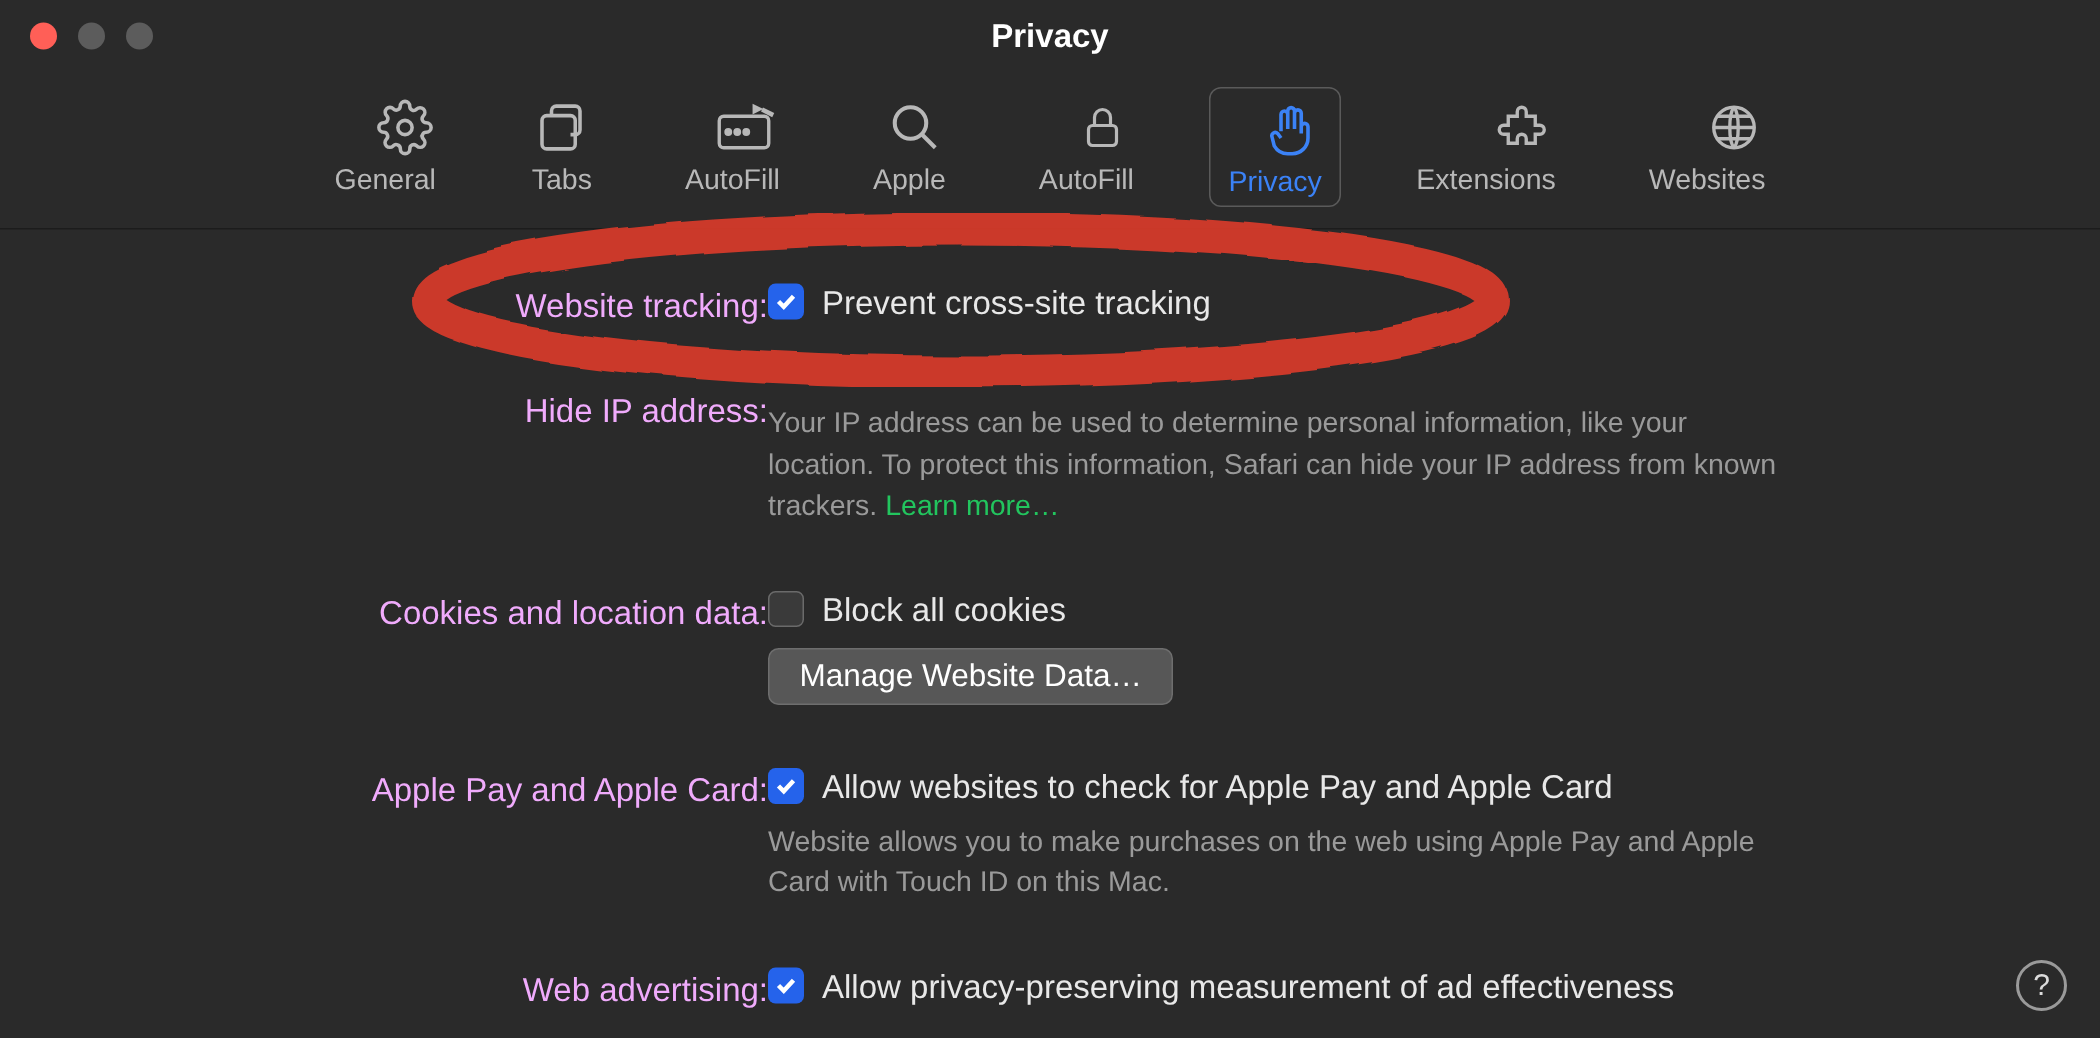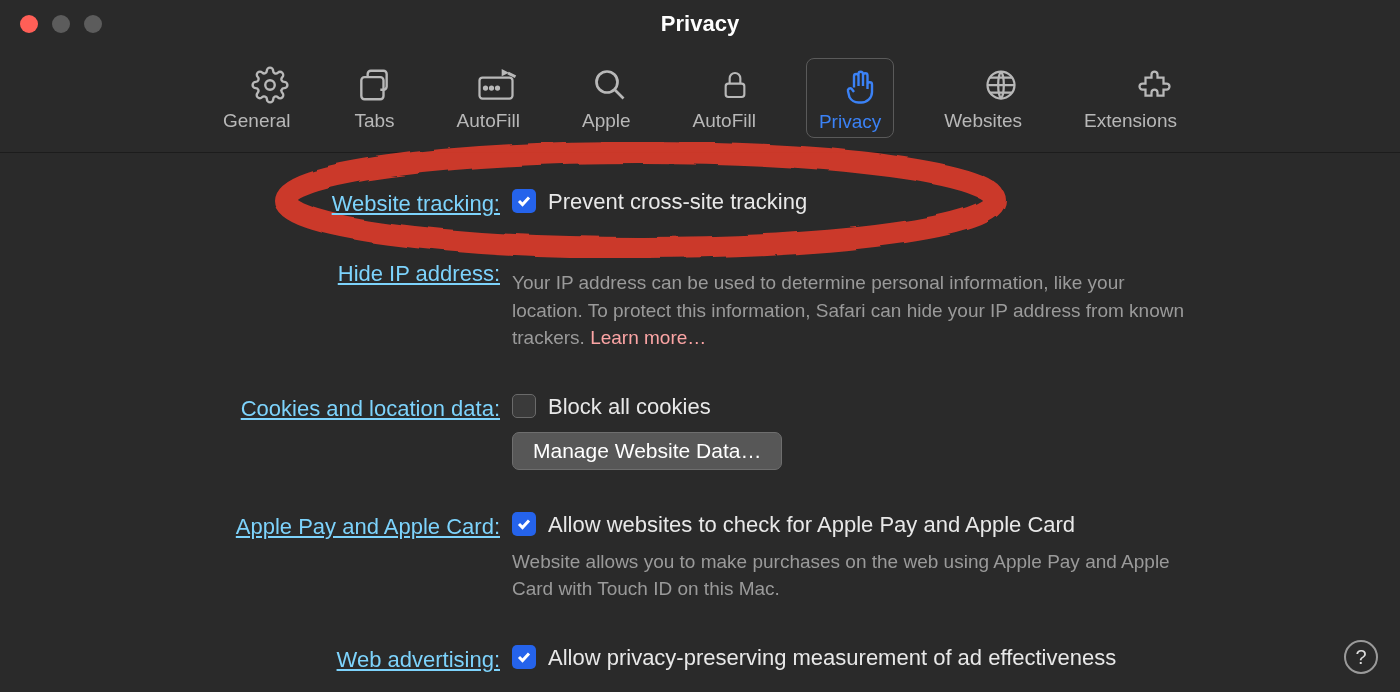--- a/index.html
+++ b/index.html
@@ -70,25 +70,23 @@
       position: relative;
     }
     .row {
       display: flex;
       align-items: flex-start;
       margin-bottom: 14px;
     }
     .row .label-col {
       width: 452px;
       text-align: right;
-      padding-right: 12px;
-      color: #7dd3fc;
+      color: #f0abfc;
       font-size: 22px;
       padding-top: 2px;
-      text-decoration: underline;
     }
     .row .value-col {
       flex: 1;
       max-width: 680px;
       font-size: 22px;
     }
     .chk-line {
       display: flex;
       align-items: flex-start;
       gap: 12px;
@@ -108,21 +106,21 @@
       border: 1px solid #6a6a6a;
     }
     .checkbox svg { stroke: #fff; stroke-width: 3; fill: none; }
     .desc {
       color: #9a9a9a;
       font-size: 19px;
       line-height: 1.45;
       margin-top: 10px;
       padding-left: 0;
     }
-    .desc a { color: #fca5a5; text-decoration: none; }
+    .desc a { color: #22c55e; text-decoration: none; }
     .push-button {
       margin-top: 12px;
       background: #575757;
       border: 1px solid #6e6e6e;
       color: #fff;
       font-size: 21px;
       padding: 6px 20px;
       border-radius: 7px;
       cursor: default;
     }
@@ -223,33 +221,33 @@
     <div class="icon-wrap">
       <svg width="36" height="38" viewBox="0 0 24 24" stroke-width="1.6">
           <path d="M8 13V5.5a1.5 1.5 0 0 1 3 0V12M11 12V4a1.5 1.5 0 0 1 3 0v8M14 12V5a1.5 1.5 0 0 1 3 0v9M17 14v-3a1.5 1.5 0 0 1 3 0v5a7 7 0 0 1-7 7h-2a7 7 0 0 1-6-3.5L4 15.5a1.5 1.5 0 0 1 2.5-1.5L8 16"></path>
         </svg>
     </div>
     <span>Privacy</span>
   </div>
   <div class="tool-item">
     <div class="icon-wrap">
       <svg width="36" height="38" viewBox="0 0 24 24" stroke-width="1.5">
+          <path d="M4 7h4V5a2 2 0 0 1 4 0v2h4v4h2a2 2 0 0 1 0 4h-2v4h-4v-2a2 2 0 0 0-4 0v2H4v-4H2a2 2 0 0 1 0-4h2z" transform="translate(1,0)"></path>
+        </svg>
+    </div>
+    <span>Extensions</span>
+  </div>
+  <div class="tool-item">
+    <div class="icon-wrap">
+      <svg width="36" height="38" viewBox="0 0 24 24" stroke-width="1.5">
           <circle cx="12" cy="12" r="9"></circle>
           <path d="M3 12h18M12 3c2.5 3 2.5 15 0 18M12 3c-2.5 3-2.5 15 0 18M4.5 7h15M4.5 17h15"></path>
         </svg>
     </div>
     <span>Websites</span>
-  </div>
-  <div class="tool-item">
-    <div class="icon-wrap">
-      <svg width="36" height="38" viewBox="0 0 24 24" stroke-width="1.5">
-          <path d="M4 7h4V5a2 2 0 0 1 4 0v2h4v4h2a2 2 0 0 1 0 4h-2v4h-4v-2a2 2 0 0 0-4 0v2H4v-4H2a2 2 0 0 1 0-4h2z" transform="translate(1,0)"></path>
-        </svg>
-    </div>
-    <span>Extensions</span>
   </div>
 </div>
 
 <div class="content">
 
   <div class="row">
     <div class="label-col">Website tracking:</div>
     <div class="value-col">
       <div class="chk-line">
         <div class="checkbox checked">

